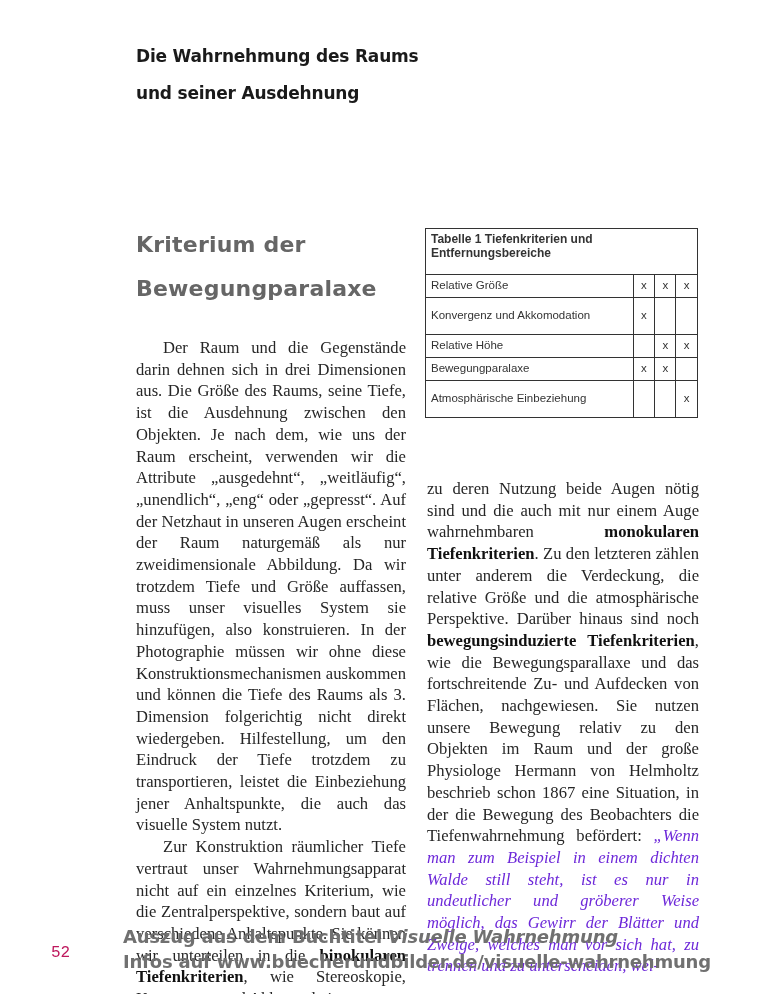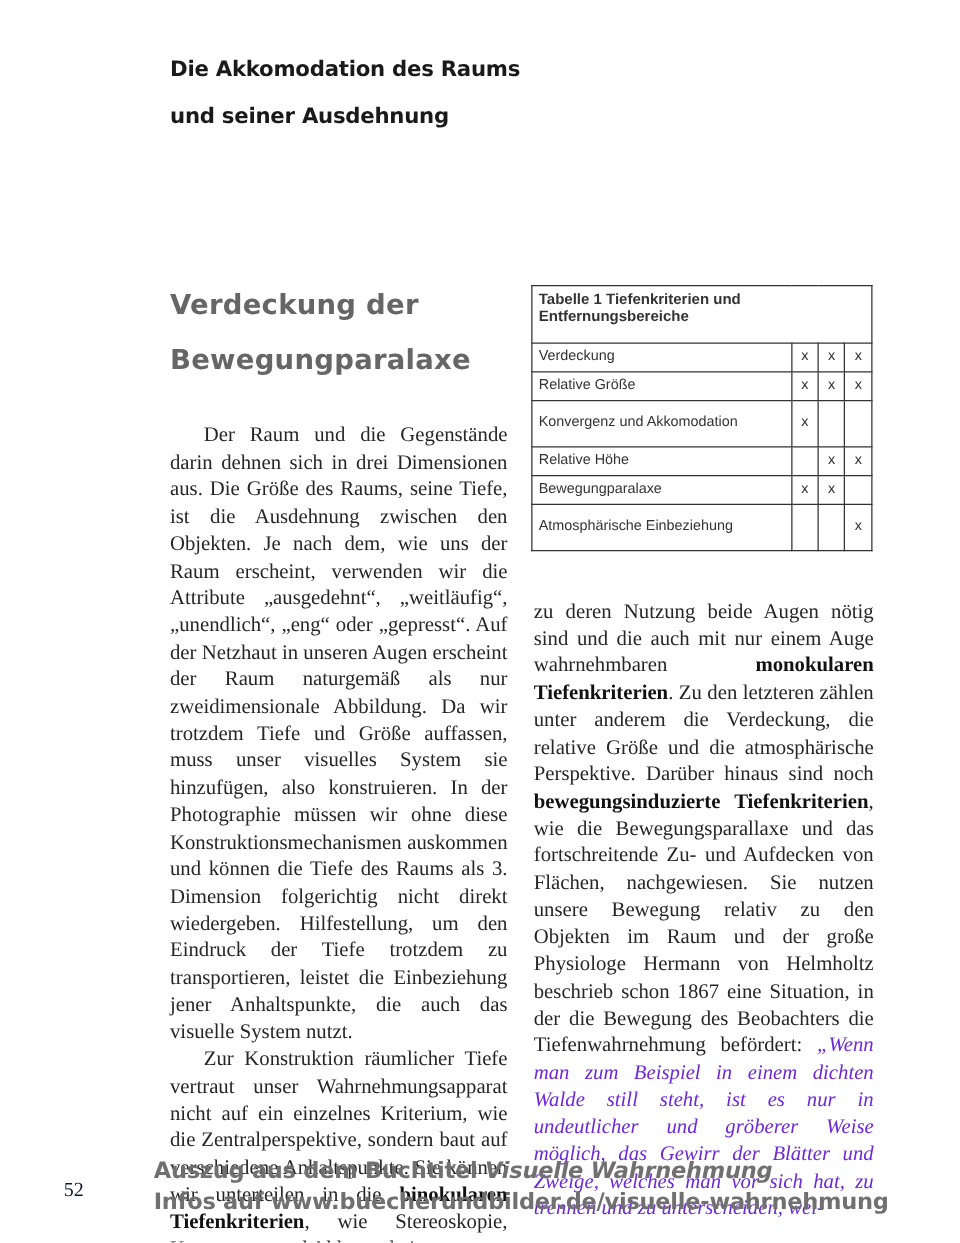--- a/index.html
+++ b/index.html
@@ -21,52 +21,46 @@
 
   table.depth { position:absolute; left:425px; top:228px; width:273px; border-collapse:collapse; font-family:"Liberation Sans", sans-serif; color:#333; }
   table.depth td, table.depth th { border:1.5px solid #333; padding:2px 5px; font-size:11.5px; line-height:13.5px; vertical-align:middle; }
   table.depth .caption-cell { font-weight:bold; text-align:left; padding:4px 5px 14px; font-size:12px; }
   table.depth .hdr { font-weight:bold; font-size:12px; }
   table.depth .hdr.c { text-align:center; white-space:nowrap; }
   table.depth td.c { text-align:center; }
   table.depth tr.r1 td { height:18px; }
   table.depth tr.r2 td { height:32px; }
 
-  .footer-num { position:absolute; left:51px; top:944px; font-family:Liberation Serif, serif; font-size:16px; color:#0f172a; }
+  .footer-num { position:absolute; left:51px; top:944px; font-family:Liberation Mono, monospace; font-size:16px; color:#be185d; }
   .footer-text { position:absolute; left:99px; top:924px; font-size:18px; font-weight:bold; line-height:25px; color:#707070; letter-spacing:-0.2px;margin-left:24px; }
   .footer-text i { font-style:italic; }
 </style>
 </head>
 <body>
 
 <div class="chapter-title sans">
-  <div>Die Akkomodation des Raums</div>
+  <div>Die Wahrnehmung des Raums</div>
   <div>und seiner Ausdehnung</div>
 </div>
 
 <div class="section-title sans">
-  <div>Verdeckung der</div>
+  <div>Kriterium der</div>
   <div>Bewegungparalaxe</div>
 </div>
 
 <div class="col col-left serif">
   <p class="indent">Der Raum und die Gegenstände darin dehnen sich in drei Dimensionen aus. Die Größe des Raums, seine Tiefe, ist die Ausdehnung zwischen den Objekten. Je nach dem, wie uns der Raum erscheint, verwenden wir die Attribute „ausgedehnt“, „weitläufig“, „unendlich“, „eng“ oder „gepresst“. Auf der Netzhaut in unseren Augen erscheint der Raum naturgemäß als nur zweidimensionale Abbildung. Da wir trotzdem Tiefe und Größe auffassen, muss unser visuelles System sie hinzufügen, also konstruieren. In der Photographie müssen wir ohne diese Konstruktionsmechanismen auskommen und können die Tiefe des Raums als 3. Dimension folgerichtig nicht direkt wiedergeben. Hilfestellung, um den Eindruck der Tiefe trotzdem zu transportieren, leistet die Einbeziehung jener Anhaltspunkte, die auch das visuelle System nutzt.</p>
   <p class="indent"><span>Zur Konstruktion räumlicher Tiefe vertraut unser Wahrnehmungsapparat nicht auf ein einzelnes Kriterium, wie die Zentralperspektive, sondern baut auf verschiedene Anhaltspunkte. Sie können wir unterteilen in die </span><b>binokularen Tiefenkriterien</b><span>, wie Stereoskopie, Konvergenz und Akkomodation,</span></p>
 </div>
 
 <table class="depth">
   <tbody>
       <tr>
     <td class="caption-cell" colspan="4">Tabelle 1 Tiefenkriterien und Entfernungsbereiche</td>
-  </tr>
-  <tr class="r1">
-    <td>Verdeckung</td>
-    <td class="c">x</td>
-    <td class="c">x</td>
-    <td class="c">x</td>
   </tr>
   <tr class="r1">
     <td>Relative Größe</td>
     <td class="c">x</td>
     <td class="c">x</td>
     <td class="c">x</td>
   </tr>
   <tr class="r2">
     <td>Konvergenz und Akkomodation</td>
     <td class="c">x</td>

